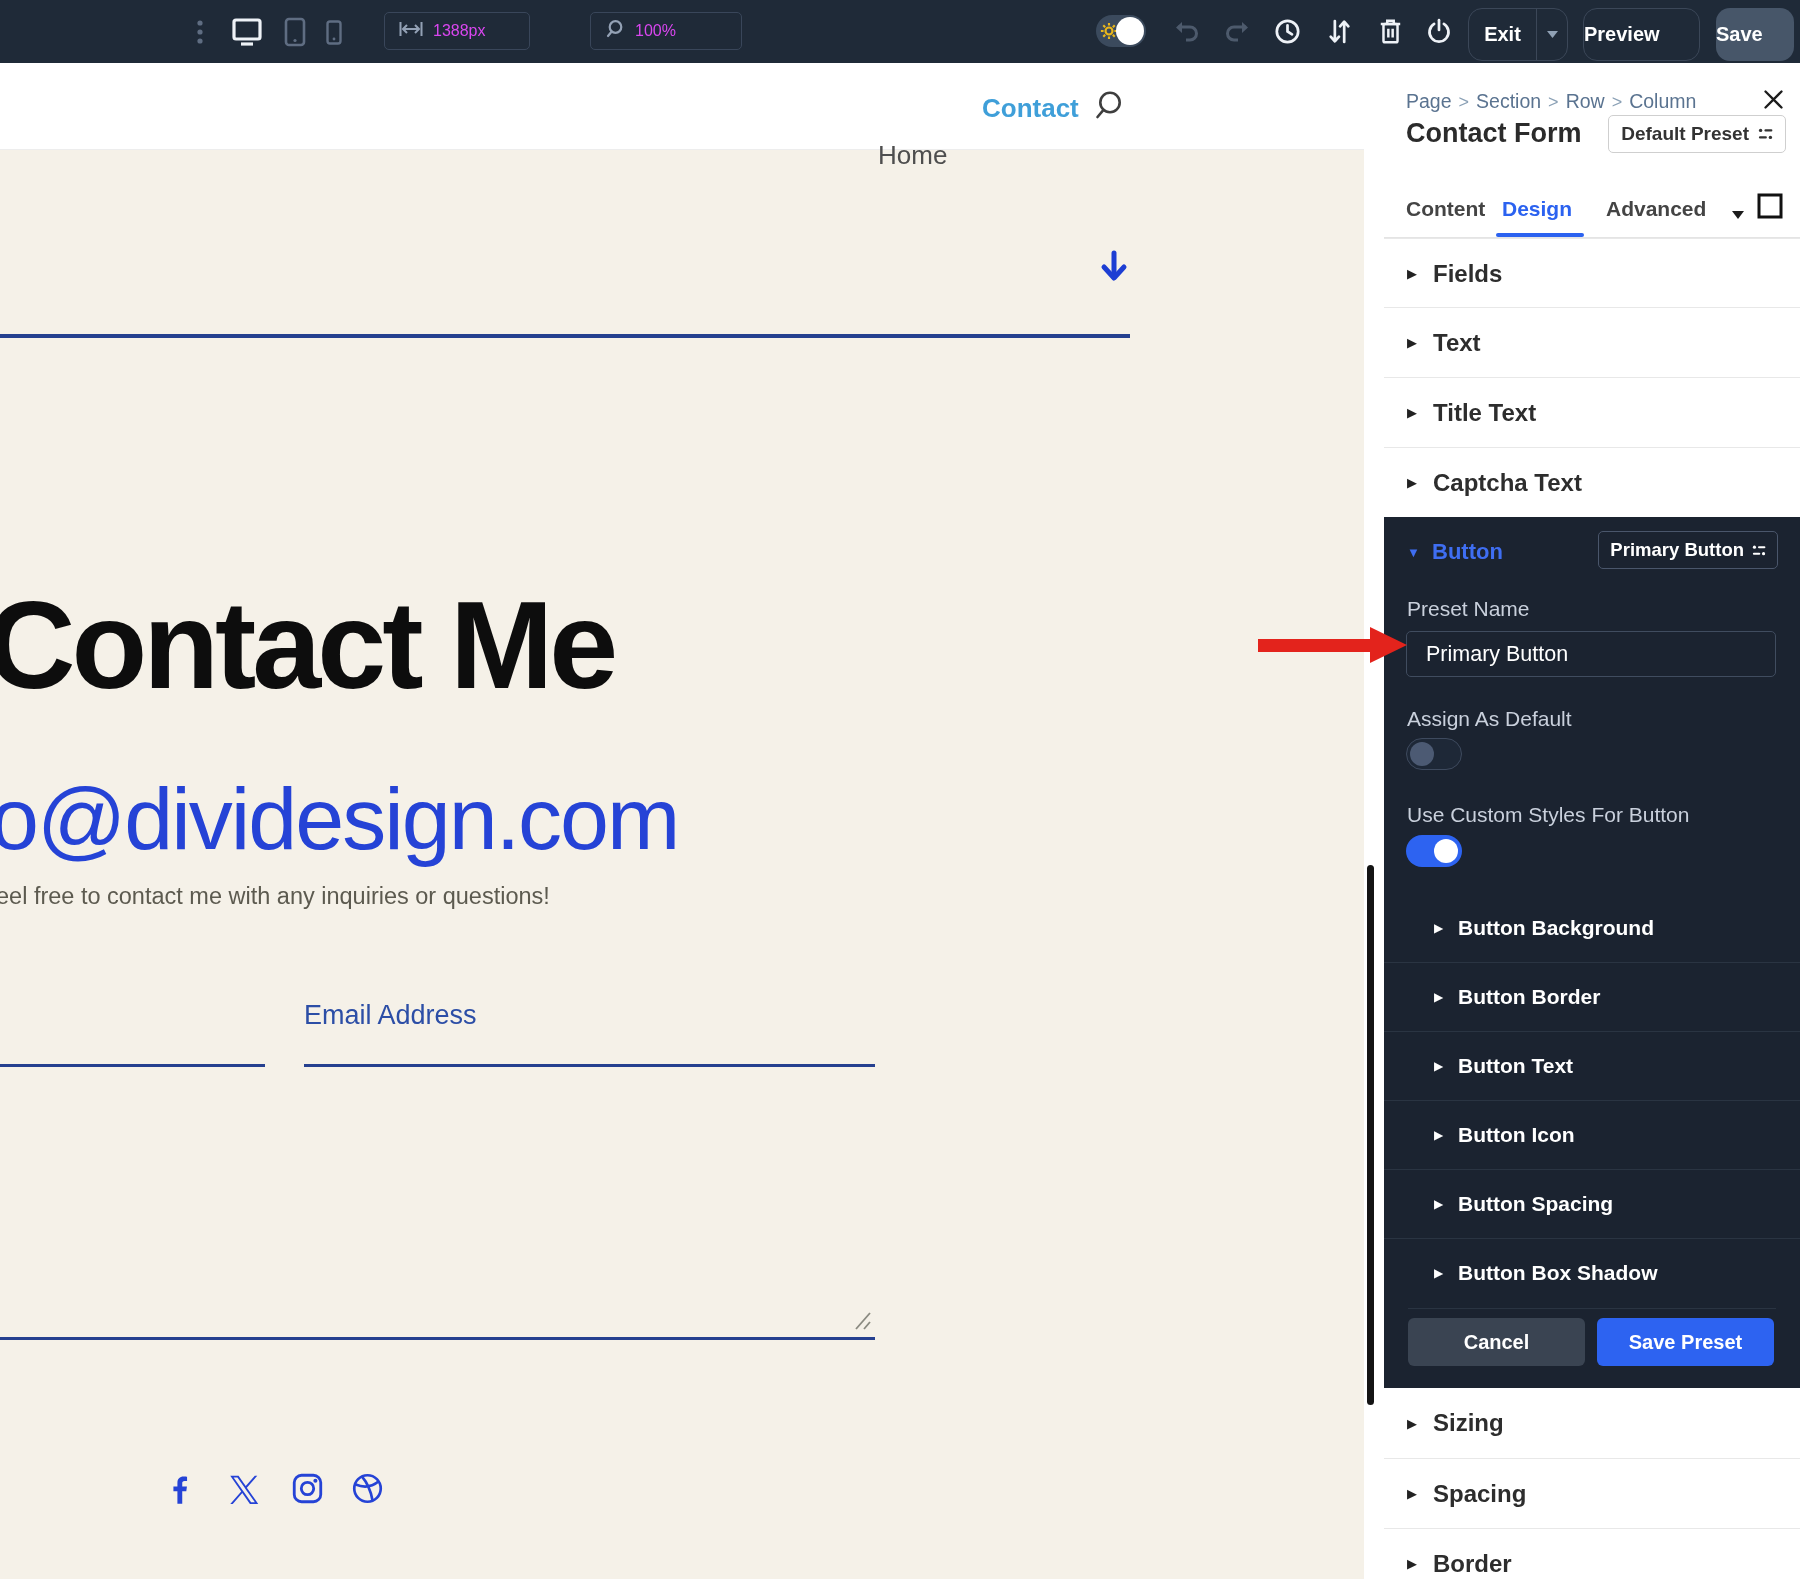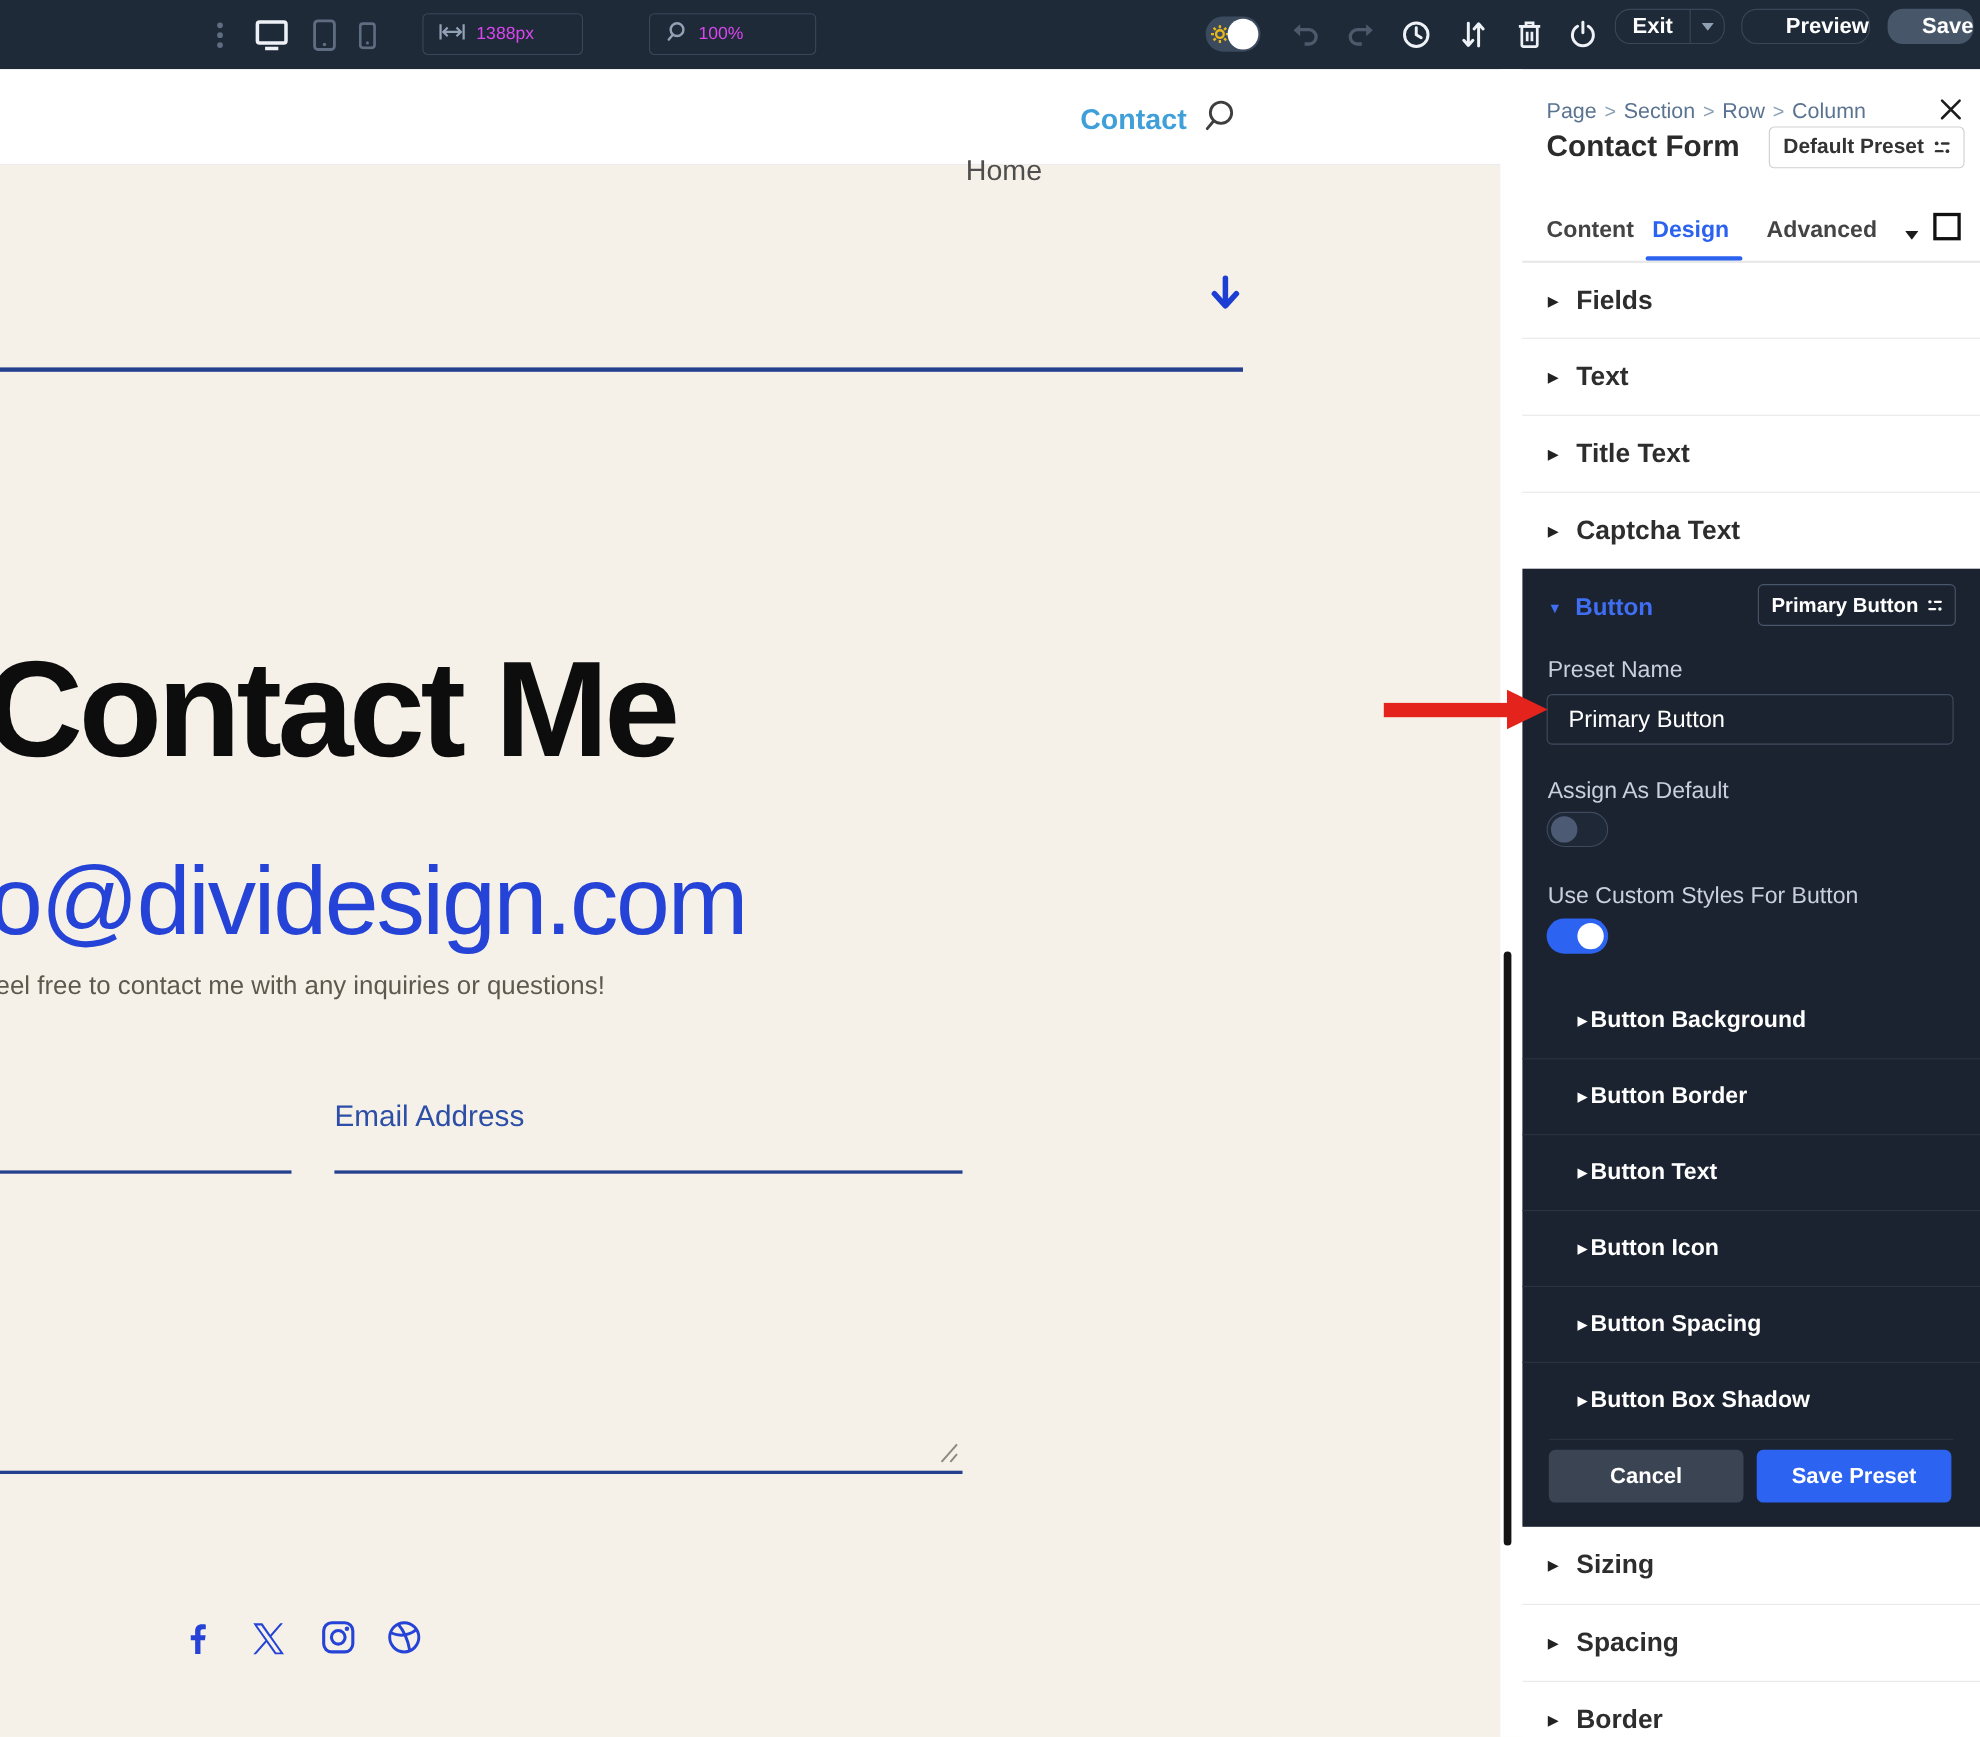--- a/index.html
+++ b/index.html
@@ -10,22 +10,22 @@
 
   
   .toolbar{left:0;top:0;width:1800px;height:63px;background:#1f2a38;}
   .tb-icon{color:#5f6d82;display:flex;align-items:center;justify-content:center;}
   .tb-icon.lit{color:#eef2f7;}
   .tb-icon.dim{color:#4d5a6c;}
   .tb-box{height:38px;top:12px;border:1px solid #39465a;border-radius:5px;
           display:flex;align-items:center;gap:10px;padding:0 14px;box-sizing:border-box;
           color:#93a1b5;}
   .tb-box .val{font-size:16px;color:#d946ef;}
-  .tb-btn{height:32px;top:8px;border:1px solid #3b4758;border-radius:14px;color:#fff;
-          font-size:20px;font-weight:700;display:flex;align-items:center;justify-content:flex-end;
+  .tb-btn{height:53px;top:8px;border:1px solid #3b4758;border-radius:14px;color:#fff;
+          font-size:20px;font-weight:700;display:flex;align-items:center;justify-content:space-between;
           box-sizing:border-box;background:transparent;}
   .tb-save{background:#475669;border:none;}
   .tb-toggle{width:50px;height:32px;top:15px;background:#3b4a5d;border-radius:16px;}
   .tb-toggle .knob{position:absolute;right:2px;top:2px;width:28px;height:28px;border-radius:50%;background:#fff;}
   .tb-toggle .gear{position:absolute;left:4px;top:7px;}
 
   
   .canvas{left:0;top:63px;width:1384px;height:1516px;background:#f5f1e8;overflow:hidden;}
   .site-header{left:0;top:0;width:1384px;height:87px;background:#fff;border-bottom:1px solid #ededed;box-sizing:border-box;}
   .nav-link{font-size:26px;top:30px;}
@@ -66,21 +66,21 @@
            box-sizing:border-box;display:flex;align-items:center;padding:0 19px;
            font-size:21.5px;color:#fff;background:transparent;}
   .tgl{width:56px;height:32px;border-radius:16px;box-sizing:border-box;}
   .tgl.off{background:#1e2837;border:1.5px solid #3e4a5e;}
   .tgl.off .knob{position:absolute;left:3px;top:3px;width:24px;height:24px;border-radius:50%;background:#4c5a73;}
   .tgl.on{background:#2d63f1;}
   .tgl.on .knob{position:absolute;right:4px;top:4px;width:24px;height:24px;border-radius:50%;background:#fff;}
   .sub-row{left:0;width:416px;height:69px;display:flex;align-items:center;}
   .sub-row.bordered{border-top:1px solid #2a3442;box-sizing:border-box;}
   .sub-caret{width:12px;font-size:12px;color:#fff;margin-left:50px;}
-  .sub-label{font-size:21px;font-weight:700;color:#fff;margin-left:0;}
+  .sub-label{font-size:21px;font-weight:700;color:#fff;margin-left:12px;}
   .d-btn{height:48px;border-radius:6px;display:flex;align-items:center;justify-content:center;
          font-size:20px;font-weight:700;color:#fff;box-sizing:border-box;}
 
   
   .red-shaft{left:1258px;top:639px;width:114px;height:13px;background:#e3231c;}
   .red-head{left:1370px;top:627px;width:0;height:0;border-top:18px solid transparent;
             border-bottom:18px solid transparent;border-left:37px solid #e3231c;}
 </style>
 </head>
 <body>

